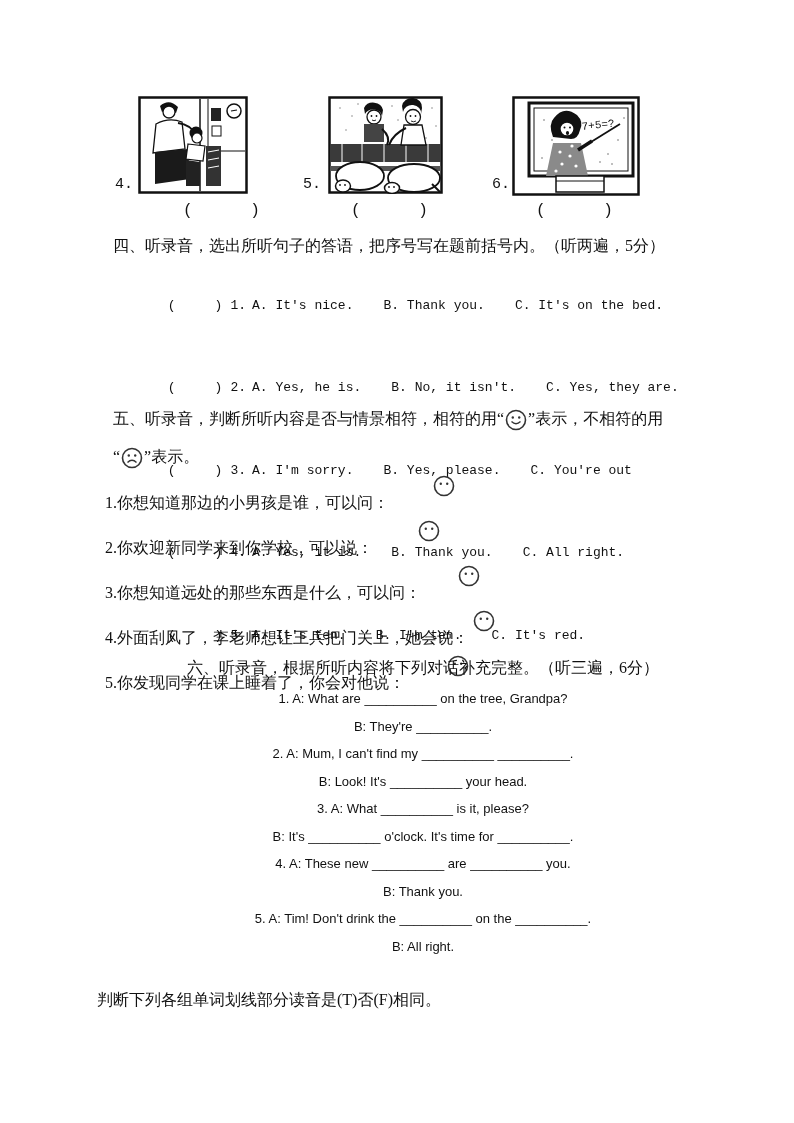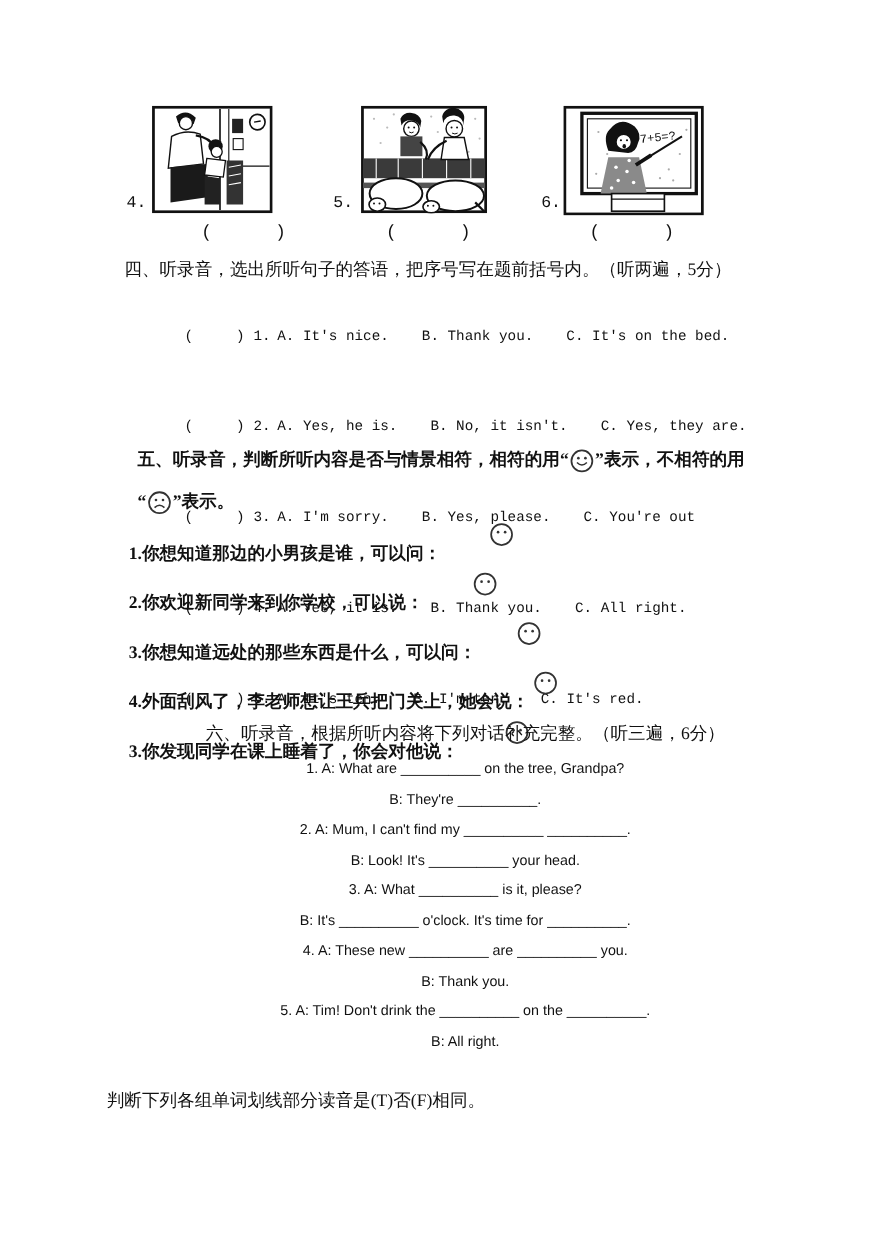--- a/index.html
+++ b/index.html
@@ -39,21 +39,21 @@
   .s4-row {
     font-family: "Liberation Mono", "DejaVu Sans Mono", monospace;
     font-size: 13px; line-height: 27.5px; white-space: pre;
     padding-left: 8px;
   }
   .s4-row .bracket { display: inline-block; margin-right: 8px; }
   .s4-row .qnum { display: inline-block; margin-right: 6px; }
   .s4-row .opt { display: inline-block; margin-right: 30px; }
   .s4-row .opt:last-child { margin-right: 0; }
   
-  .s5 { position: absolute; top: 400px; left: 117px; width: 640px; font-weight: bold; }
+  .s5 { position: absolute; top: 400px; left: 105px; width: 640px; }
   .s5-heading { font-size: 16px; line-height: 38px; padding-left: 8px; }
   .face-inline { vertical-align: -7px; margin: 0 1px; }
   .s5-item { position: relative; height: 45px; }
   .s5-item-text { position: absolute; top: 17px; left: 0; font-size: 16px; }
   .s5-face { position: absolute; top: -1px; }
   .s5-face.f1 { left: 328px; }
   .s5-face.f2 { left: 313px; }
   .s5-face.f3 { left: 353px; }
   .s5-face.f4 { left: 368px; }
   .s5-face.f5 { left: 342px; }
@@ -252,21 +252,21 @@
     </div>
     <div class="s5-item">
       <span class="s5-item-text">4.外面刮风了，李老师想让王兵把门关上，她会说：</span>
       <svg class="s5-face f4" width="22" height="22" viewBox="0 0 22 22">
         <circle cx="11" cy="11" r="9.5" fill="#fff" stroke="#333" stroke-width="1.6"></circle>
         <circle cx="7.8" cy="8.8" r="1.2" fill="#333"></circle>
           <circle cx="14.2" cy="8.8" r="1.2" fill="#333"></circle>
       </svg>
     </div>
     <div class="s5-item">
-      <span class="s5-item-text">3.你发现同学在课上睡着了，你会对他说：</span>
+      <span class="s5-item-text">5.你发现同学在课上睡着了，你会对他说：</span>
       <svg class="s5-face f5" width="22" height="22" viewBox="0 0 22 22">
         <circle cx="11" cy="11" r="9.5" fill="#fff" stroke="#333" stroke-width="1.6"></circle>
         <circle cx="7.8" cy="8.8" r="1.2" fill="#333"></circle>
           <circle cx="14.2" cy="8.8" r="1.2" fill="#333"></circle>
       </svg>
     </div>
   </div>
 
   <div class="s6">
     <div class="cn s6-heading">六、听录音，根据所听内容将下列对话补充完整。（听三遍，6分）</div>

